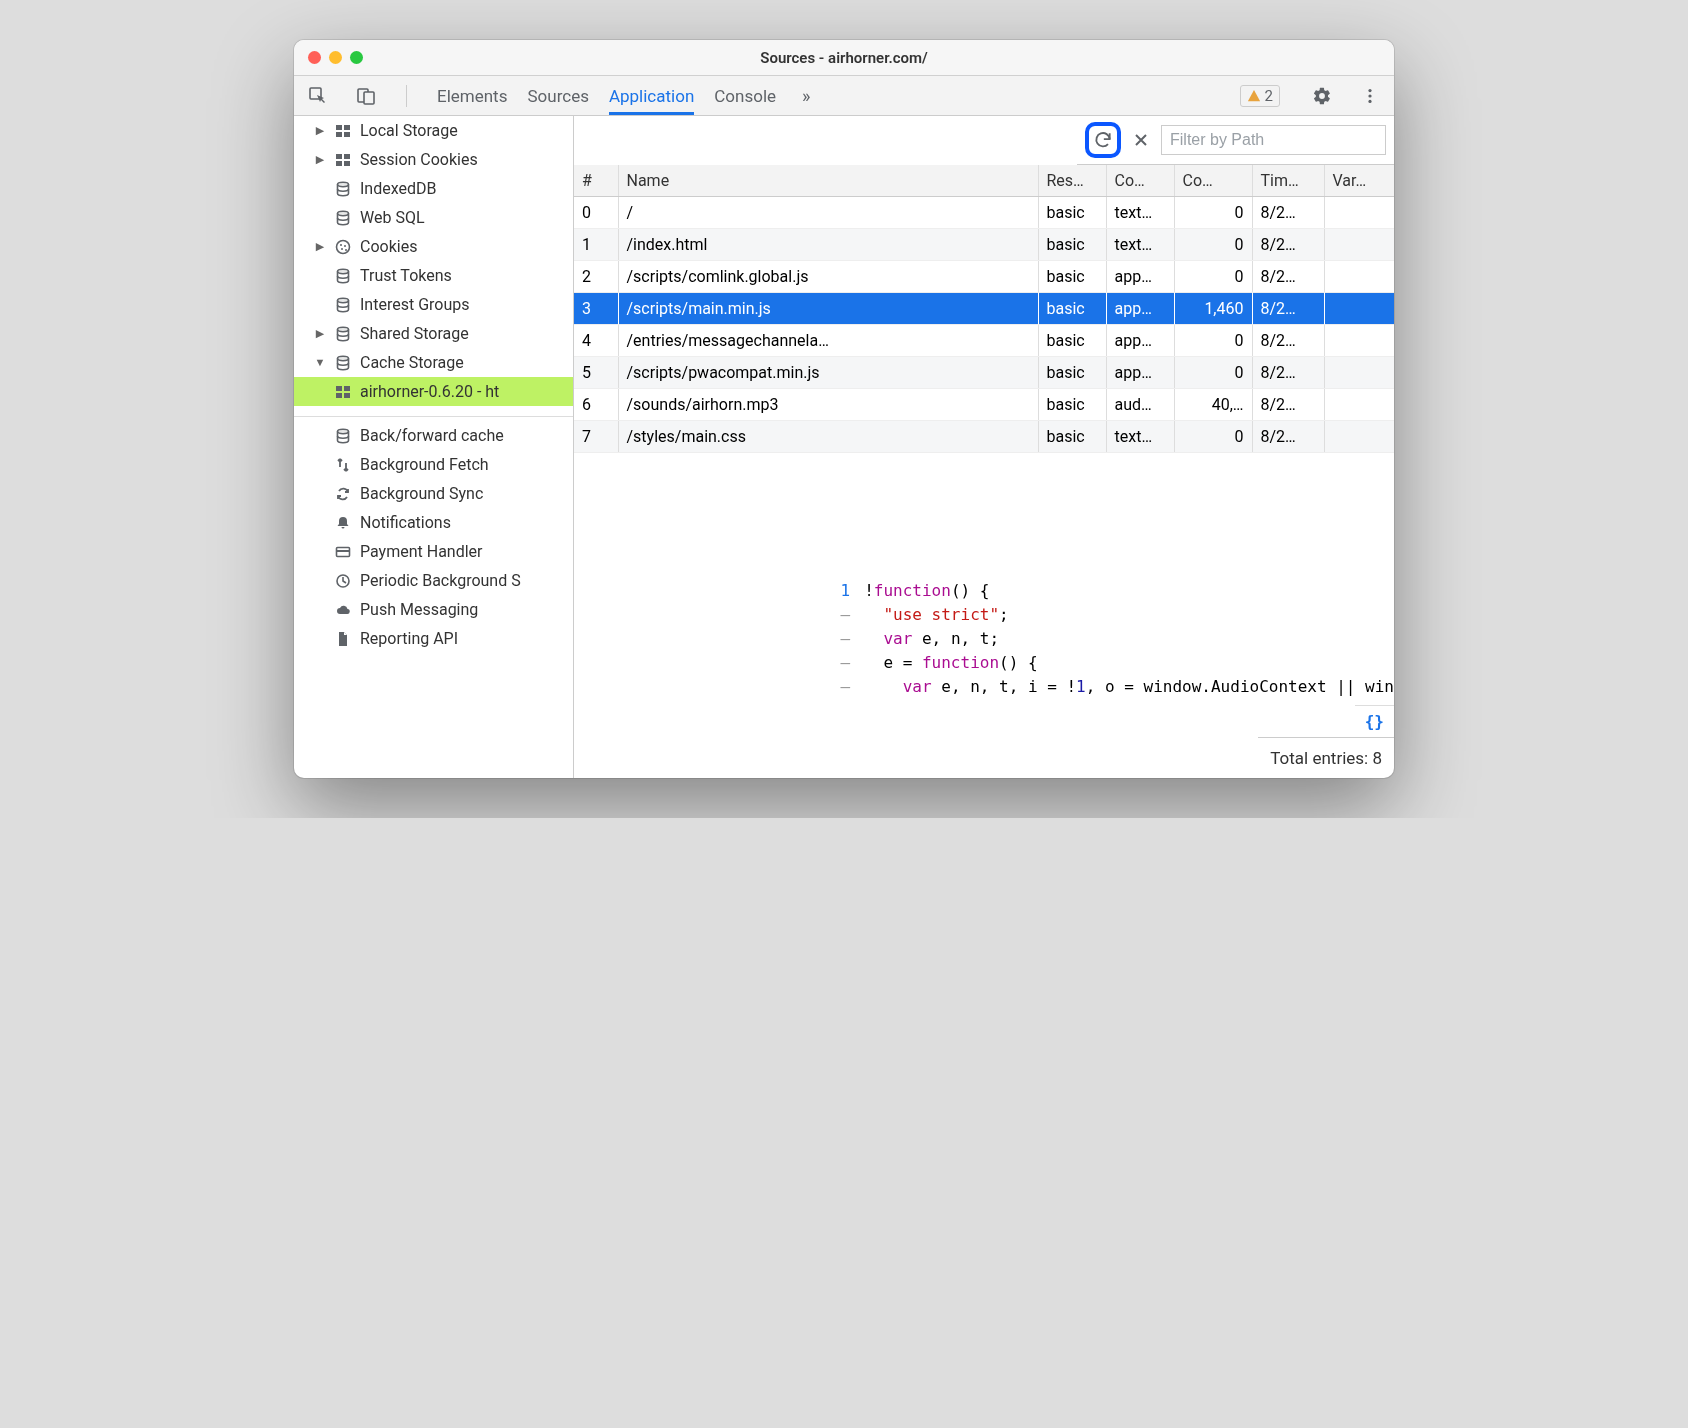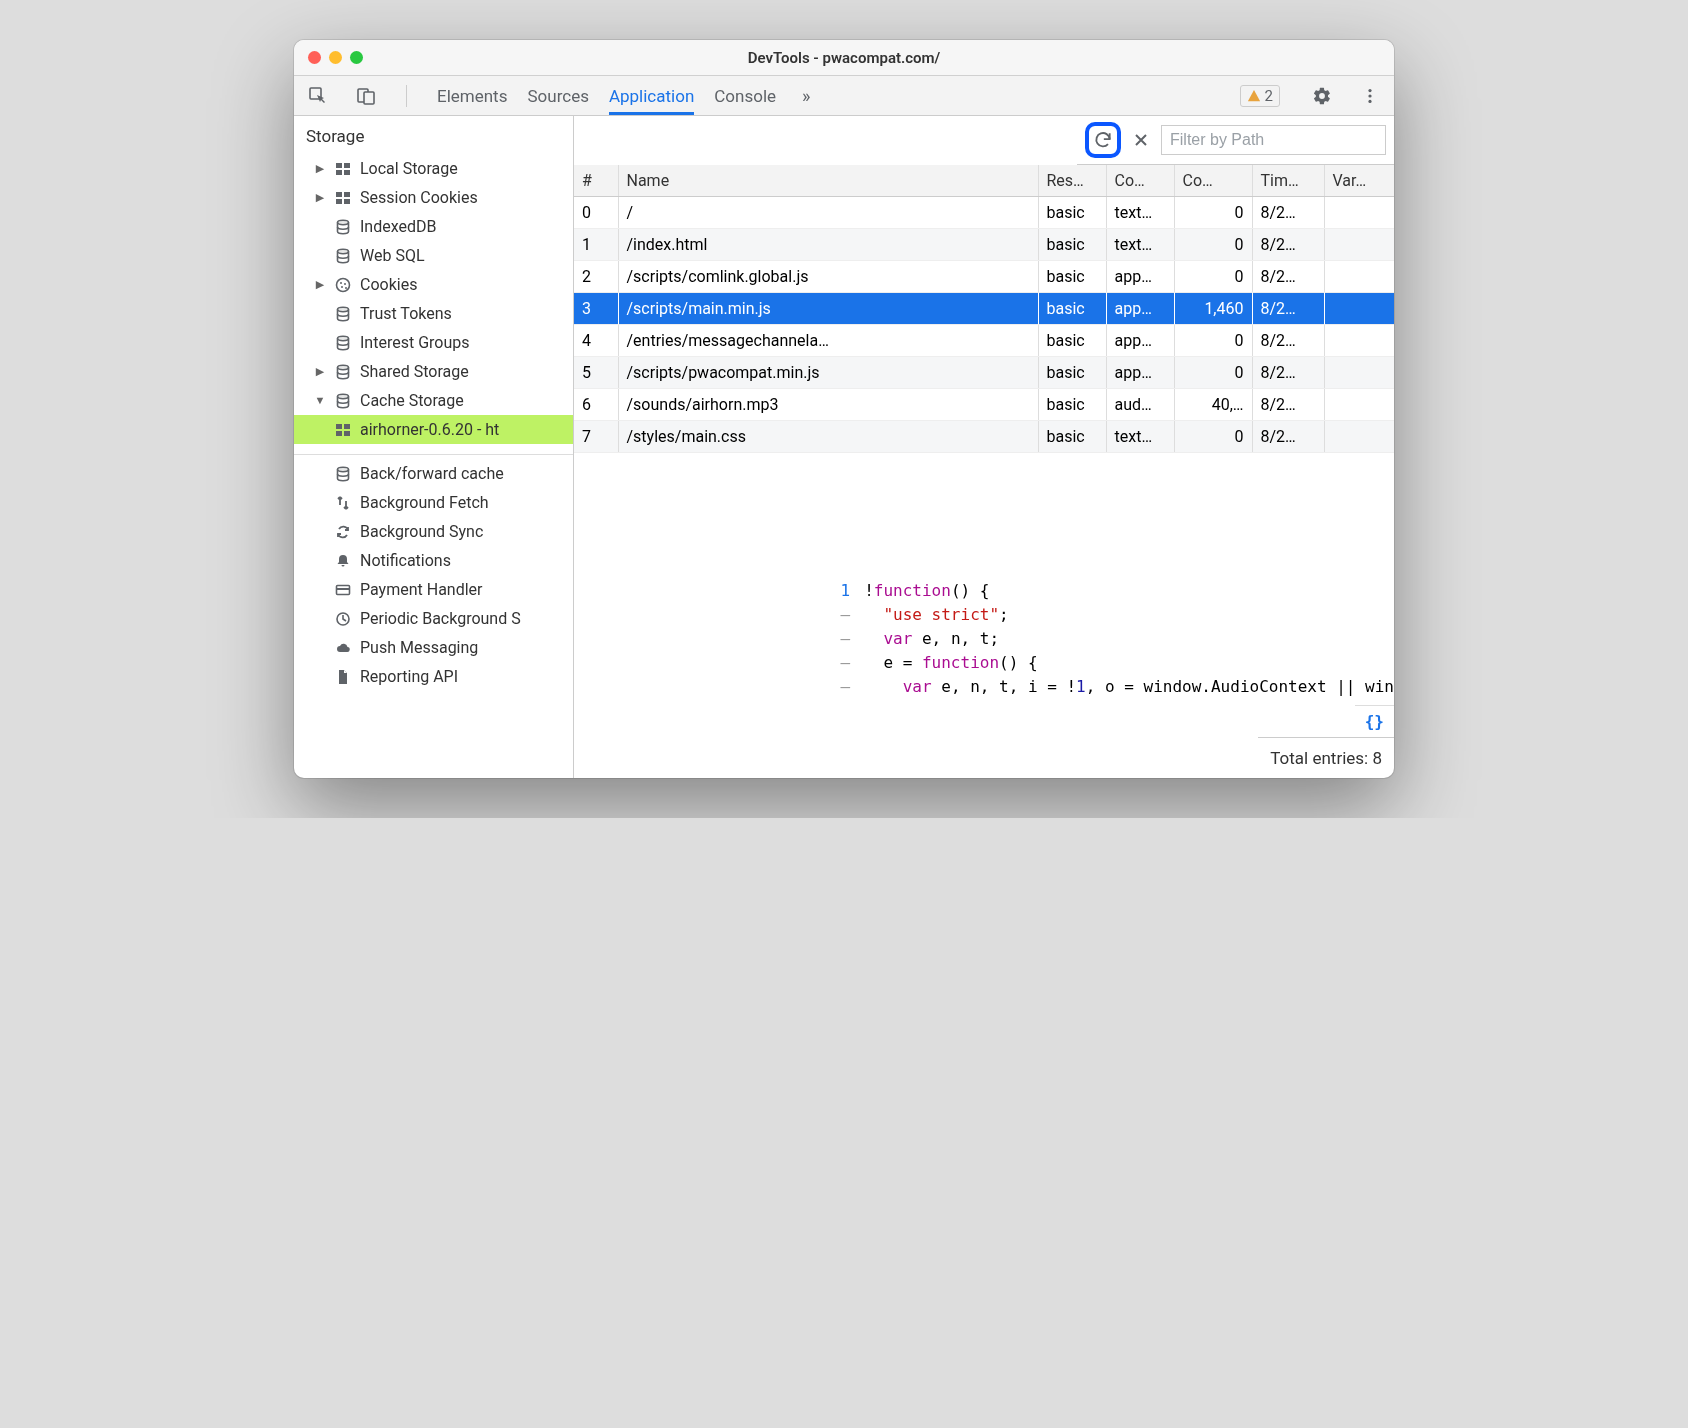--- a/index.html
+++ b/index.html
@@ -152,21 +152,21 @@
 <body>
 
 <div class="window">
 
   <div class="titlebar">
     <div class="traffic-lights">
       <div class="dot red"></div>
       <div class="dot orange"></div>
       <div class="dot green"></div>
     </div>
-    <div class="titlebar-title">DevTools - pwacompat.com/</div>
+    <div class="titlebar-title">Sources - airhorner.com/</div>
   </div>
 
   <div class="toolbar">
     <div class="tb-icon">
       <svg width="20" height="20" viewBox="0 0 20 20" fill="none" stroke="currentColor" stroke-width="1.6">
           <rect x="2" y="2" width="11" height="11" rx="1"></rect>
           <path d="M9 9 l7 3 -2 1 3 3 -1 1 -3-3 -1 2 z" fill="currentColor" stroke="none"></path>
         </svg>
     </div>
     <div class="tb-icon">
@@ -199,21 +199,20 @@
           <circle cx="10" cy="4" r="1.8"></circle>
           <circle cx="10" cy="10" r="1.8"></circle>
           <circle cx="10" cy="16" r="1.8"></circle>
         </svg>
     </div>
   </div>
 
   <div class="content">
 
     <div class="sidebar" id="sidebar">
-        <div class="sb-section-title">Storage</div>
         <div class="sb-item">
           <span class="sb-arrow">▶</span>
           <span class="sb-icon">
             <svg width="16" height="16" viewBox="0 0 16 16" fill="currentColor">
               <rect x="1" y="2" width="6" height="5"></rect>
               <rect x="9" y="2" width="6" height="5"></rect>
               <rect x="1" y="9" width="6" height="5"></rect>
               <rect x="9" y="9" width="6" height="5"></rect>
             </svg>
           </span>

